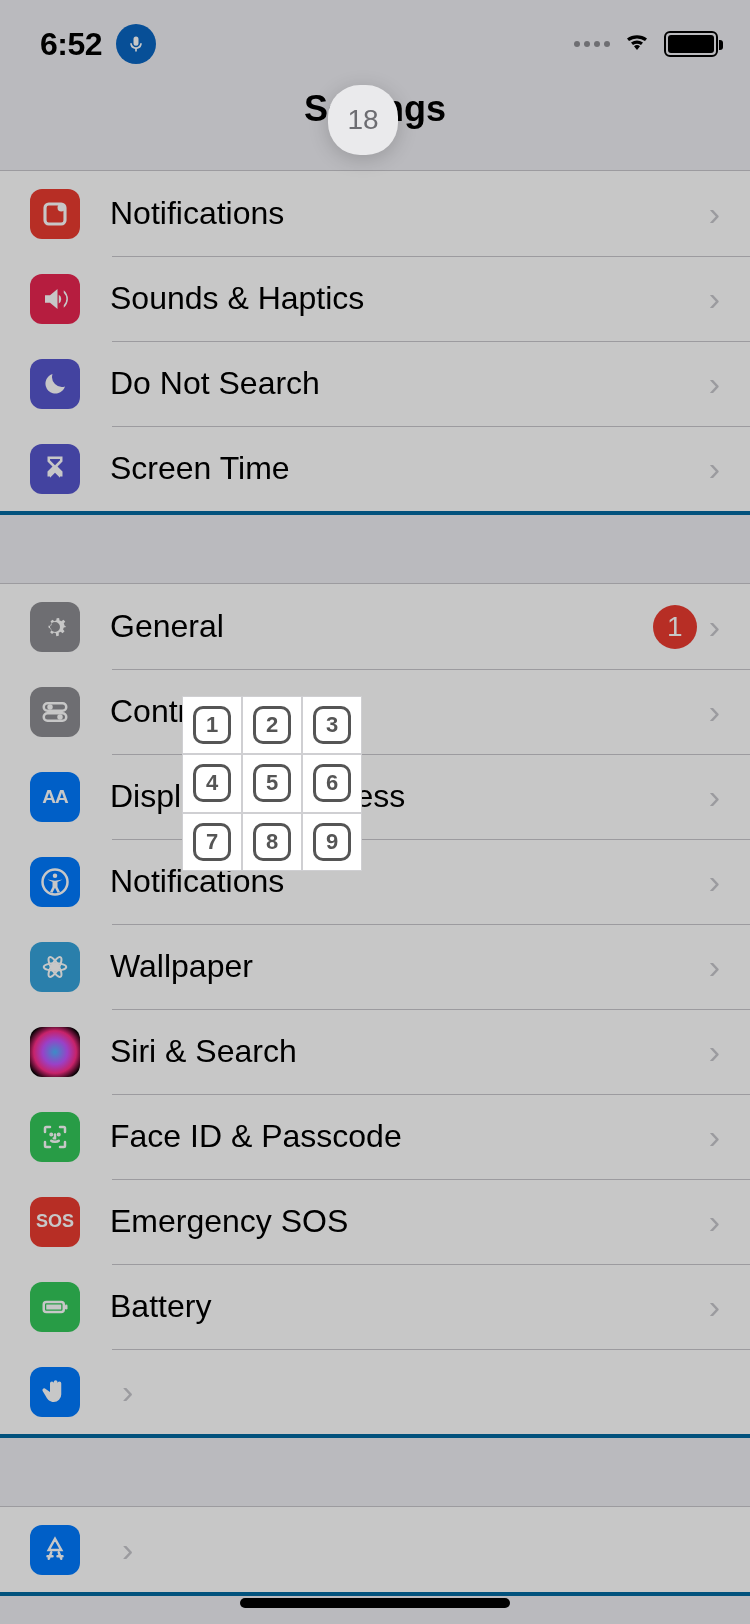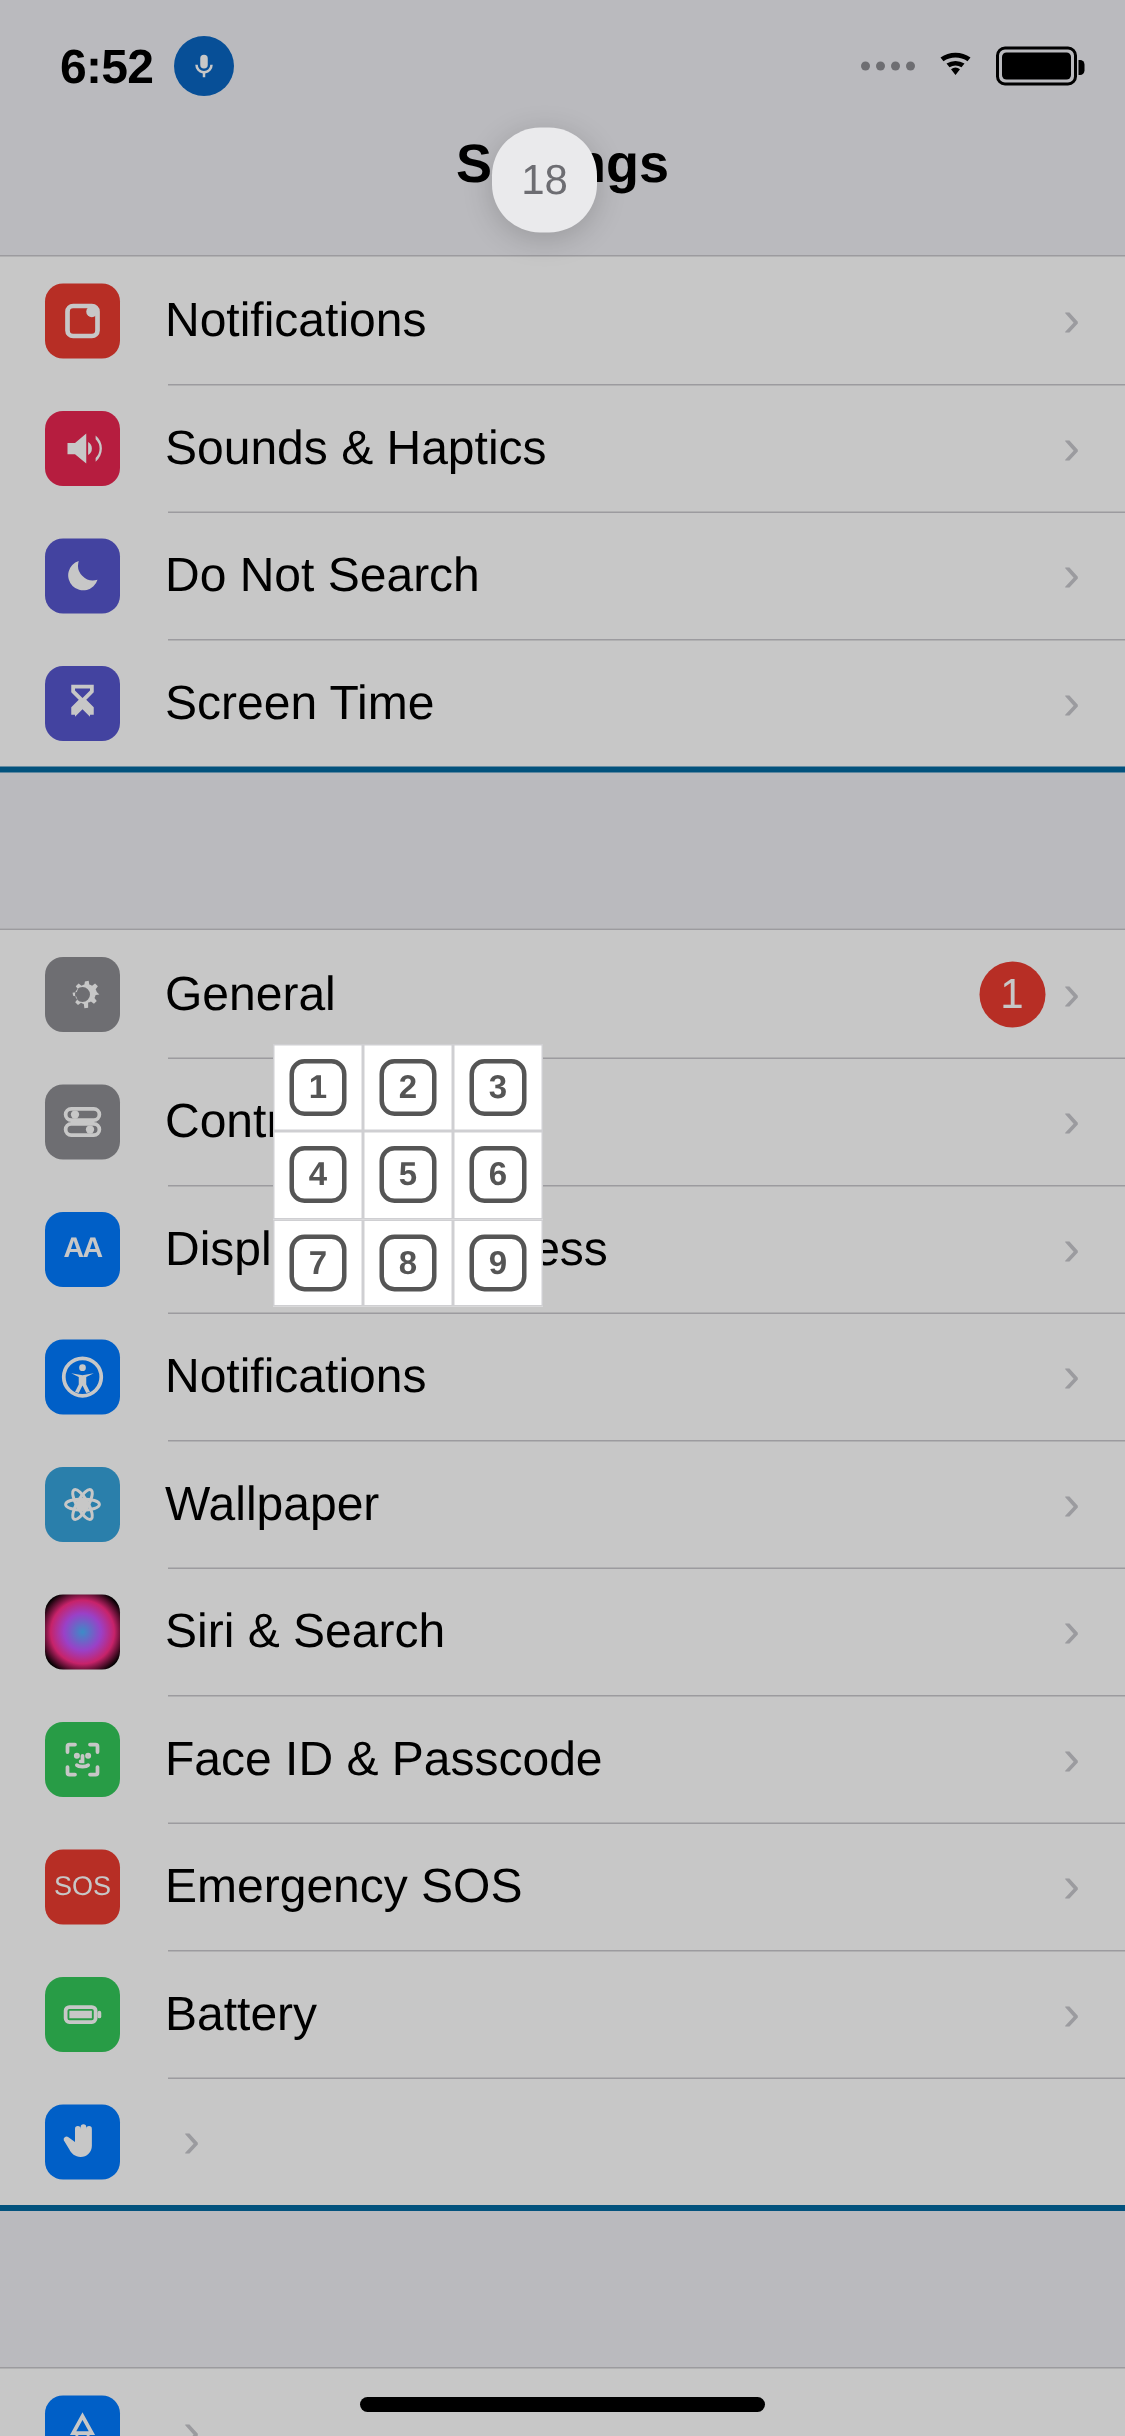--- a/index.html
+++ b/index.html
@@ -16,21 +16,21 @@
   .dots span { width:6px; height:6px; border-radius:3px; background:#8e8e93; }
   .wifi svg { width: 34px; height: 24px; fill:#000; }
   .battery { width: 54px; height: 26px; border: 2.5px solid #000; border-radius: 6px; position: relative; }
   .battery:after { content:""; position:absolute; right:-7px; top:7px; width:4px; height:10px; background:#000; border-radius:0 3px 3px 0;}
   .battery .fill { position:absolute; left:2px; top:2px; bottom:2px; right:2px; background:#000; border-radius:3px;}
   
   .title-row { height: 82px; display:flex; align-items:flex-start; justify-content:center; }
   .page-title { font-size: 36px; font-weight: 600; }
   
   .group { background:#fff; border-top:1px solid #c8c7cc; border-bottom:4px solid #0369a1; }
-  .group + .group { margin-top: 104px; }
+  .group + .group { margin-top: 68px; }
   .row { display:flex; align-items:center; height: 85px; padding: 0 30px 0 30px; position:relative; }
   .row + .row:before { content:""; position:absolute; left:112px; right:0; top:0; height:1px; background:#c8c7cc; }
   .icon-box { width:50px; height:50px; border-radius:12px; margin-right:30px; display:flex; align-items:center; justify-content:center; flex-shrink:0;}
   .row-label { font-size: 32px; flex: 1; color:#000; }
   .chevron { color:#c7c7cc; font-size: 34px; margin-left: 12px; }
   .badge { min-width:44px; height:44px; border-radius:22px; background:#eb3b30; color:#fff; font-size:28px; display:flex; align-items:center; justify-content:center; padding:0 10px;}
   
   .ic-red { background:#eb3b30;}
   .ic-pink { background:#e92651;}
   .ic-purple { background:#5756ce;}
@@ -199,21 +199,21 @@
               <circle cx="15" cy="10" r="0.6" fill="#fff"></circle>
               <path d="M12 10v3h-1M9 15c1 1 5 1 6 0"></path>
             </g>
           </svg>
       </div>
       <div class="row-label">Face ID &amp; Passcode</div>
       <div class="chevron">›</div>
     </div>
     <div class="row">
       <div class="icon-box ic-red">
-        <div style="color:#fff;font-weight:400;font-size:18px;">SOS</div>
+        <div style="color:#fff;font-weight:700;font-size:18px;">SOS</div>
       </div>
       <div class="row-label">Emergency SOS</div>
       <div class="chevron">›</div>
     </div>
     <div class="row">
       <div class="icon-box ic-green">
         <svg class="icon" viewBox="0 0 24 24">
             <rect x="3" y="8" width="16" height="8" rx="2" fill="none" stroke="#fff" stroke-width="2"></rect>
             <rect x="20" y="10" width="2" height="4" rx="1"></rect>
             <rect x="5" y="10" width="12" height="4"></rect>

